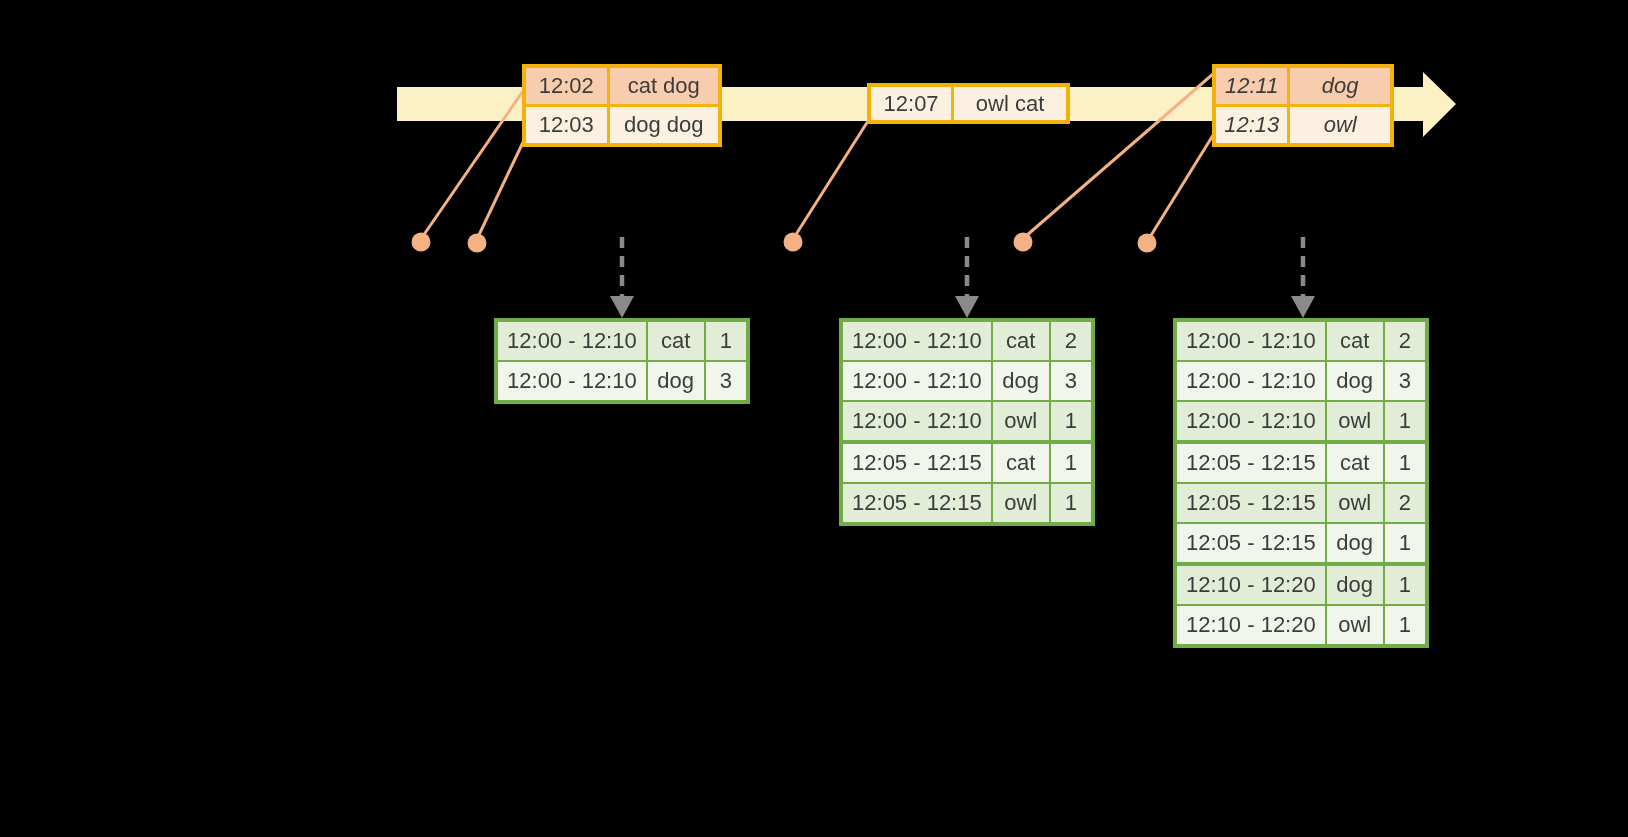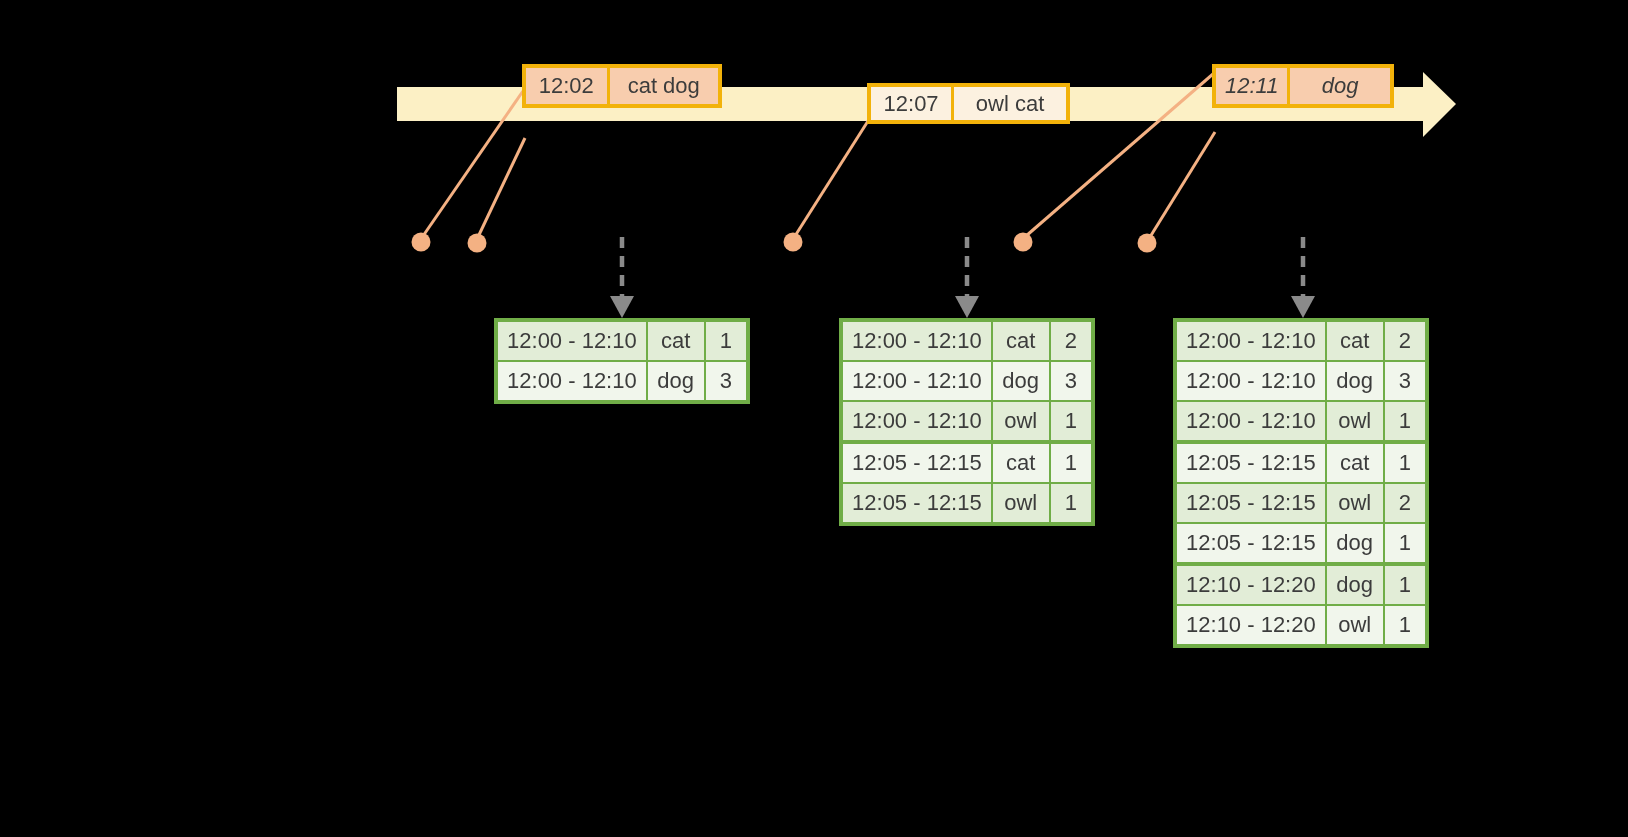--- a/index.html
+++ b/index.html
@@ -80,20 +80,24 @@
   <table class="event-table" style="left:522px;top:64px;width:200px;">
     <colgroup>
         <col style="width:81px">
         <col style="width:108px">
       </colgroup>
     <tbody>
         <tr class="dark">
       <td>12:02</td>
       <td>cat dog</td>
     </tr>
+    <tr class="light">
+      <td>12:03</td>
+      <td>dog dog</td>
+    </tr>
   </tbody>
     </table>
 
   <table class="event-table single" style="left:867px;top:83px;width:203px;">
     <colgroup>
         <col style="width:82px">
         <col style="width:113px">
       </colgroup>
     <tbody>
         <tr class="light">
@@ -106,20 +110,24 @@
   <table class="event-table" style="left:1212px;top:64px;width:182px;font-style:italic;">
     <colgroup>
         <col style="width:72px">
         <col style="width:99px">
       </colgroup>
     <tbody>
         <tr class="dark">
       <td>12:11</td>
       <td>dog</td>
     </tr>
+    <tr class="light">
+      <td>12:13</td>
+      <td>owl</td>
+    </tr>
   </tbody>
     </table>
 
   <table class="result-table" style="left:494px;top:318px;width:256px;">
     <colgroup>
         <col style="width:146px">
         <col style="width:56px">
         <col style="width:42px">
       </colgroup>
     <tbody>

